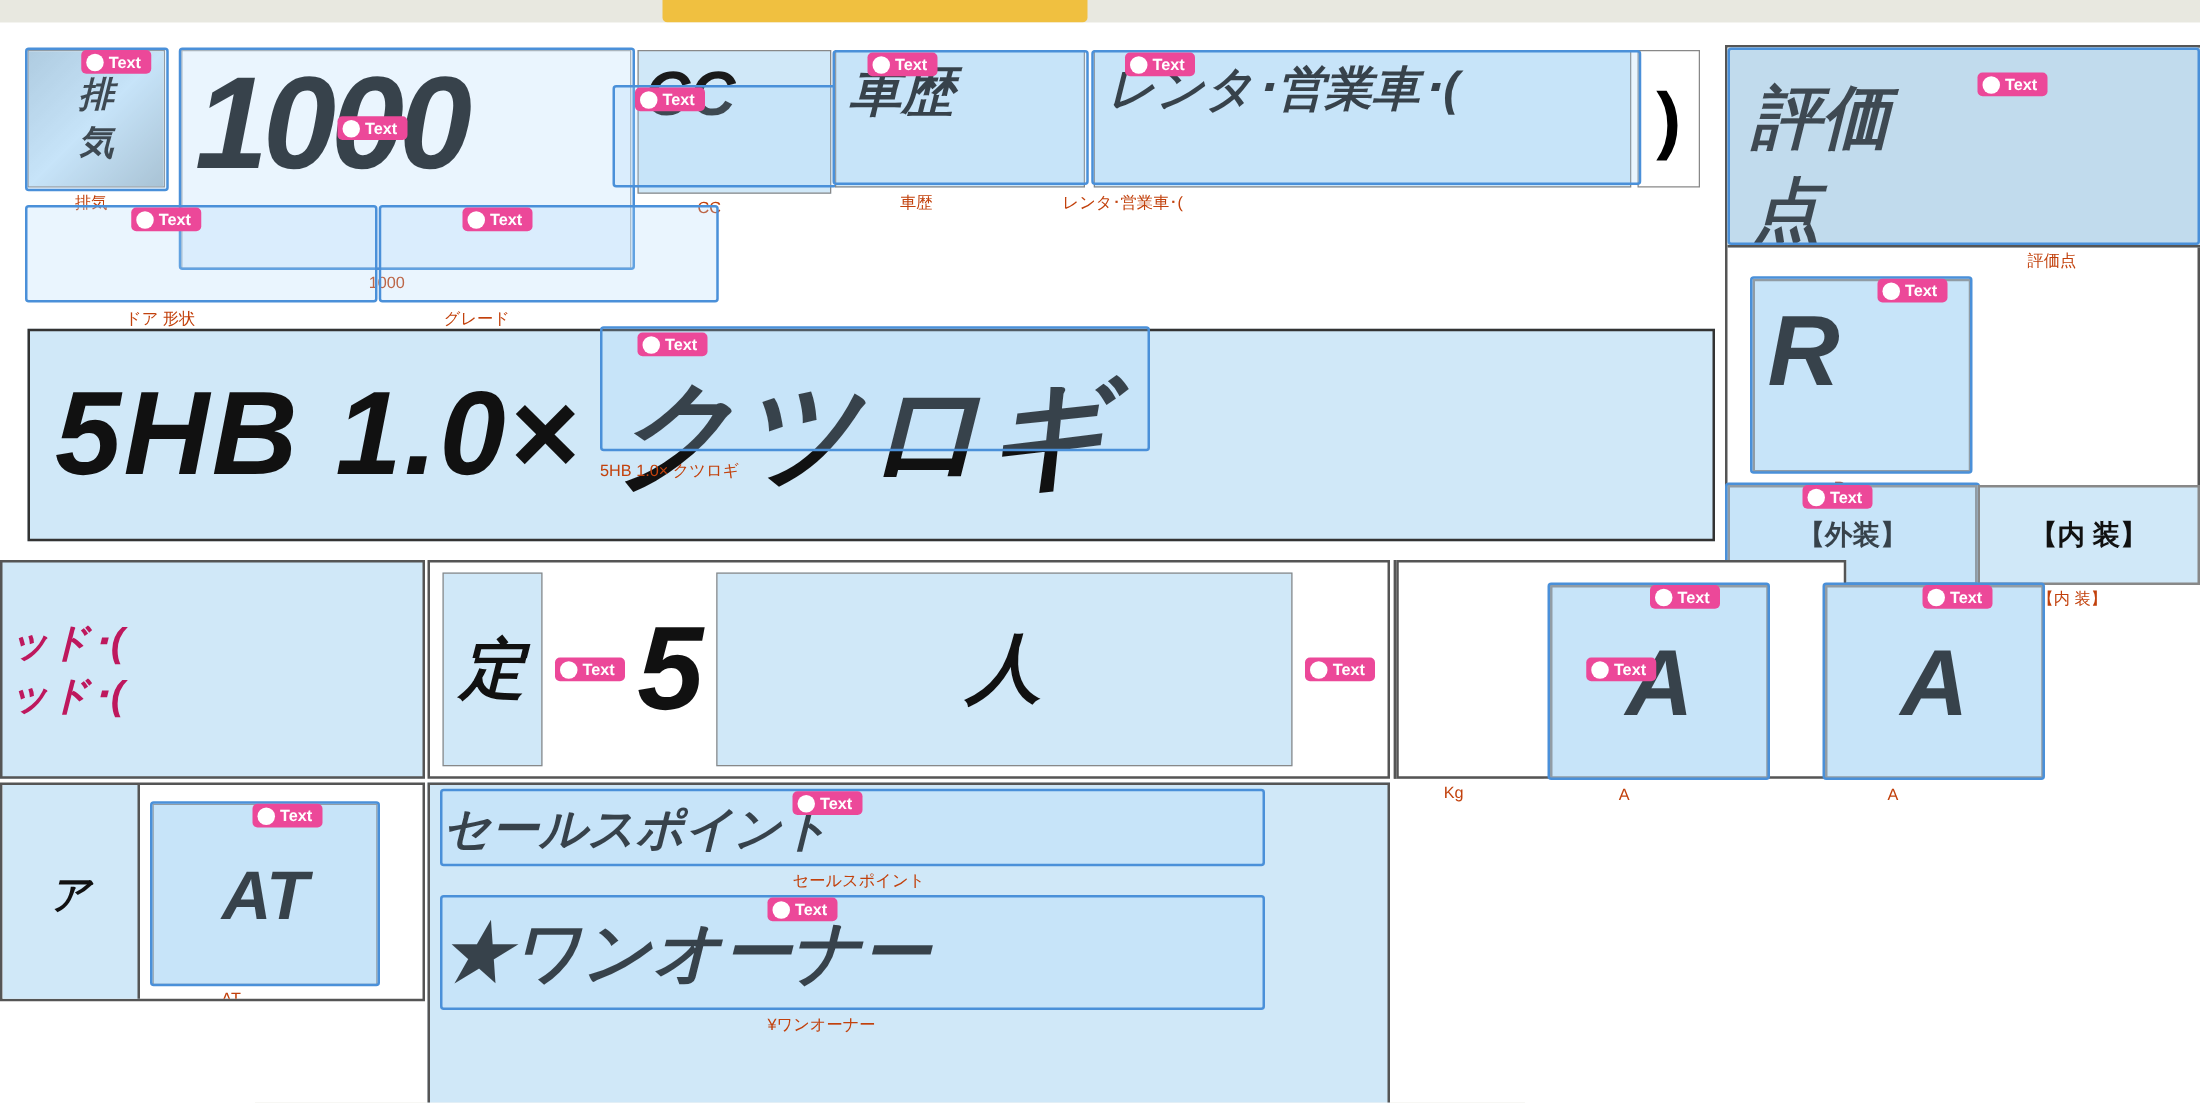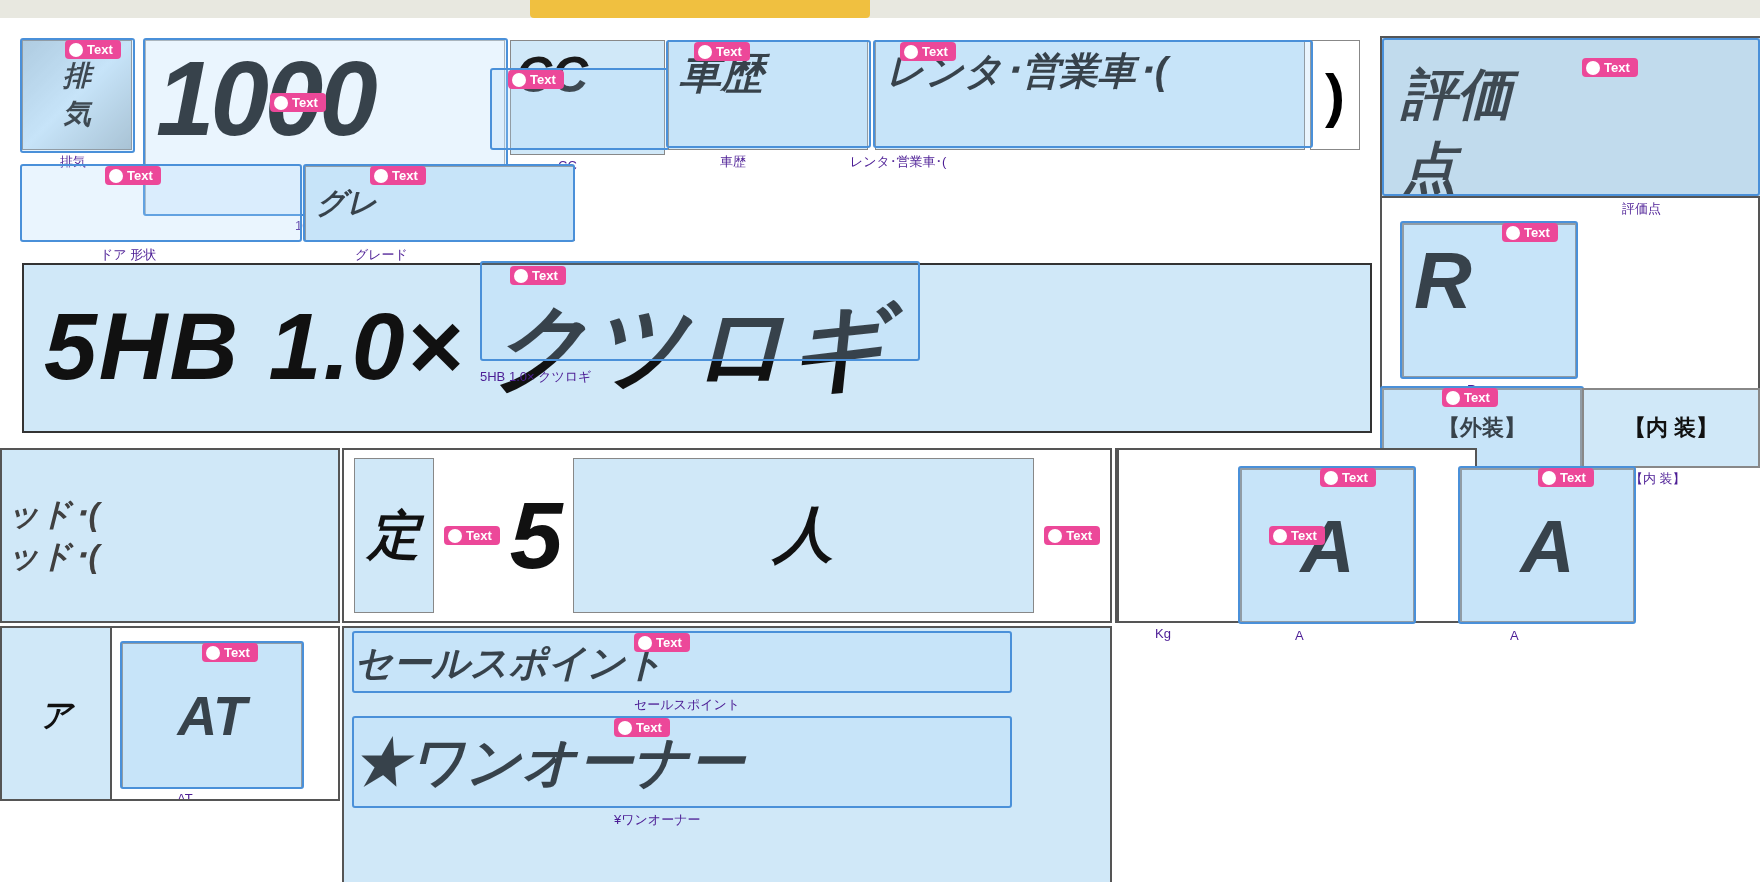--- a/index.html
+++ b/index.html
@@ -75,21 +75,21 @@
       position: absolute;
       border: 2px solid #4a90d9;
       background: rgba(173, 216, 250, 0.25);
       border-radius: 3px;
     }
 
     
     .sub-label {
       position: absolute;
       font-size: 13px;
-      color: #4c1d95;
+      color: #c2410c;
       font-weight: normal;
     }
 
     
     .img-cell {
       position: absolute;
       background: #d0e8f8;
       border: 1.5px solid #888;
       overflow: hidden;
       display: flex;
@@ -242,23 +242,20 @@
 
     <div class="detect-box" style="top:146px; left:20px; width:282px; height:78px;"></div>
 
     <div class="label-tag" style="top:148px; left:105px;">
       <span class="dot"></span>
       <span>Text</span>
     </div>
 
     <div class="sub-label" style="top:228px; left:100px;">ドア 形状</div>
 
-    <div style="position:absolute; top:148px; left:305px; width:270px; height:75px; background:#d0e8f8; border:1.5px solid #888; display:flex; align-items:center; padding:5px 10px;">
-      <div style="font-size:30px; font-weight:900; color:#111; font-style:italic;">グレ</div>
-    </div>
 
     <div class="detect-box" style="top:146px; left:303px; width:272px; height:78px;"></div>
 
     <div class="label-tag" style="top:148px; left:370px;">
       <span class="dot"></span>
       <span>Text</span>
     </div>
 
     <div class="sub-label" style="top:228px; left:355px;">グレード</div>
 
@@ -269,21 +266,21 @@
     <div class="detect-box" style="top:243px; left:480px; width:440px; height:100px;"></div>
 
     <div class="label-tag" style="top:248px; left:510px;">
       <span class="dot"></span>
       <span>Text</span>
     </div>
 
     <div class="sub-label" style="top:350px; left:480px;">5HB 1.0× クツロギ</div>
 
     <div style="position:absolute; top:430px; left:0; width:340px; height:175px; background:#d0e8f8; border:2px solid #555; overflow:hidden; display:flex; align-items:center; padding:5px;">
-      <div style="font-size:32px; font-weight:900; color:#404040; font-style:italic; line-height:1.3;">ッド･(<br>ッド･(</div>
+      <div style="font-size:32px; font-weight:900; color:#be185d; font-style:italic; line-height:1.3;">ッド･(<br>ッド･(</div>
     </div>
 
     <div style="position:absolute; top:608px; left:0; width:340px; height:175px; background:white; border:2px solid #555; overflow:hidden;">
 
       <div style="position:absolute; top:0; left:0; width:110px; height:175px; background:#d0e8f8; border-right:2px solid #555; display:flex; align-items:center; justify-content:center;">
         <div style="font-size:32px; font-weight:900; color:#111; font-style:italic;">ア</div>
       </div>
 
       <div class="img-cell" style="position:absolute; top:15px; left:120px; width:180px; height:145px;">
         <div style="font-size:55px; font-weight:900; color:#111; font-style:italic;">AT</div>

